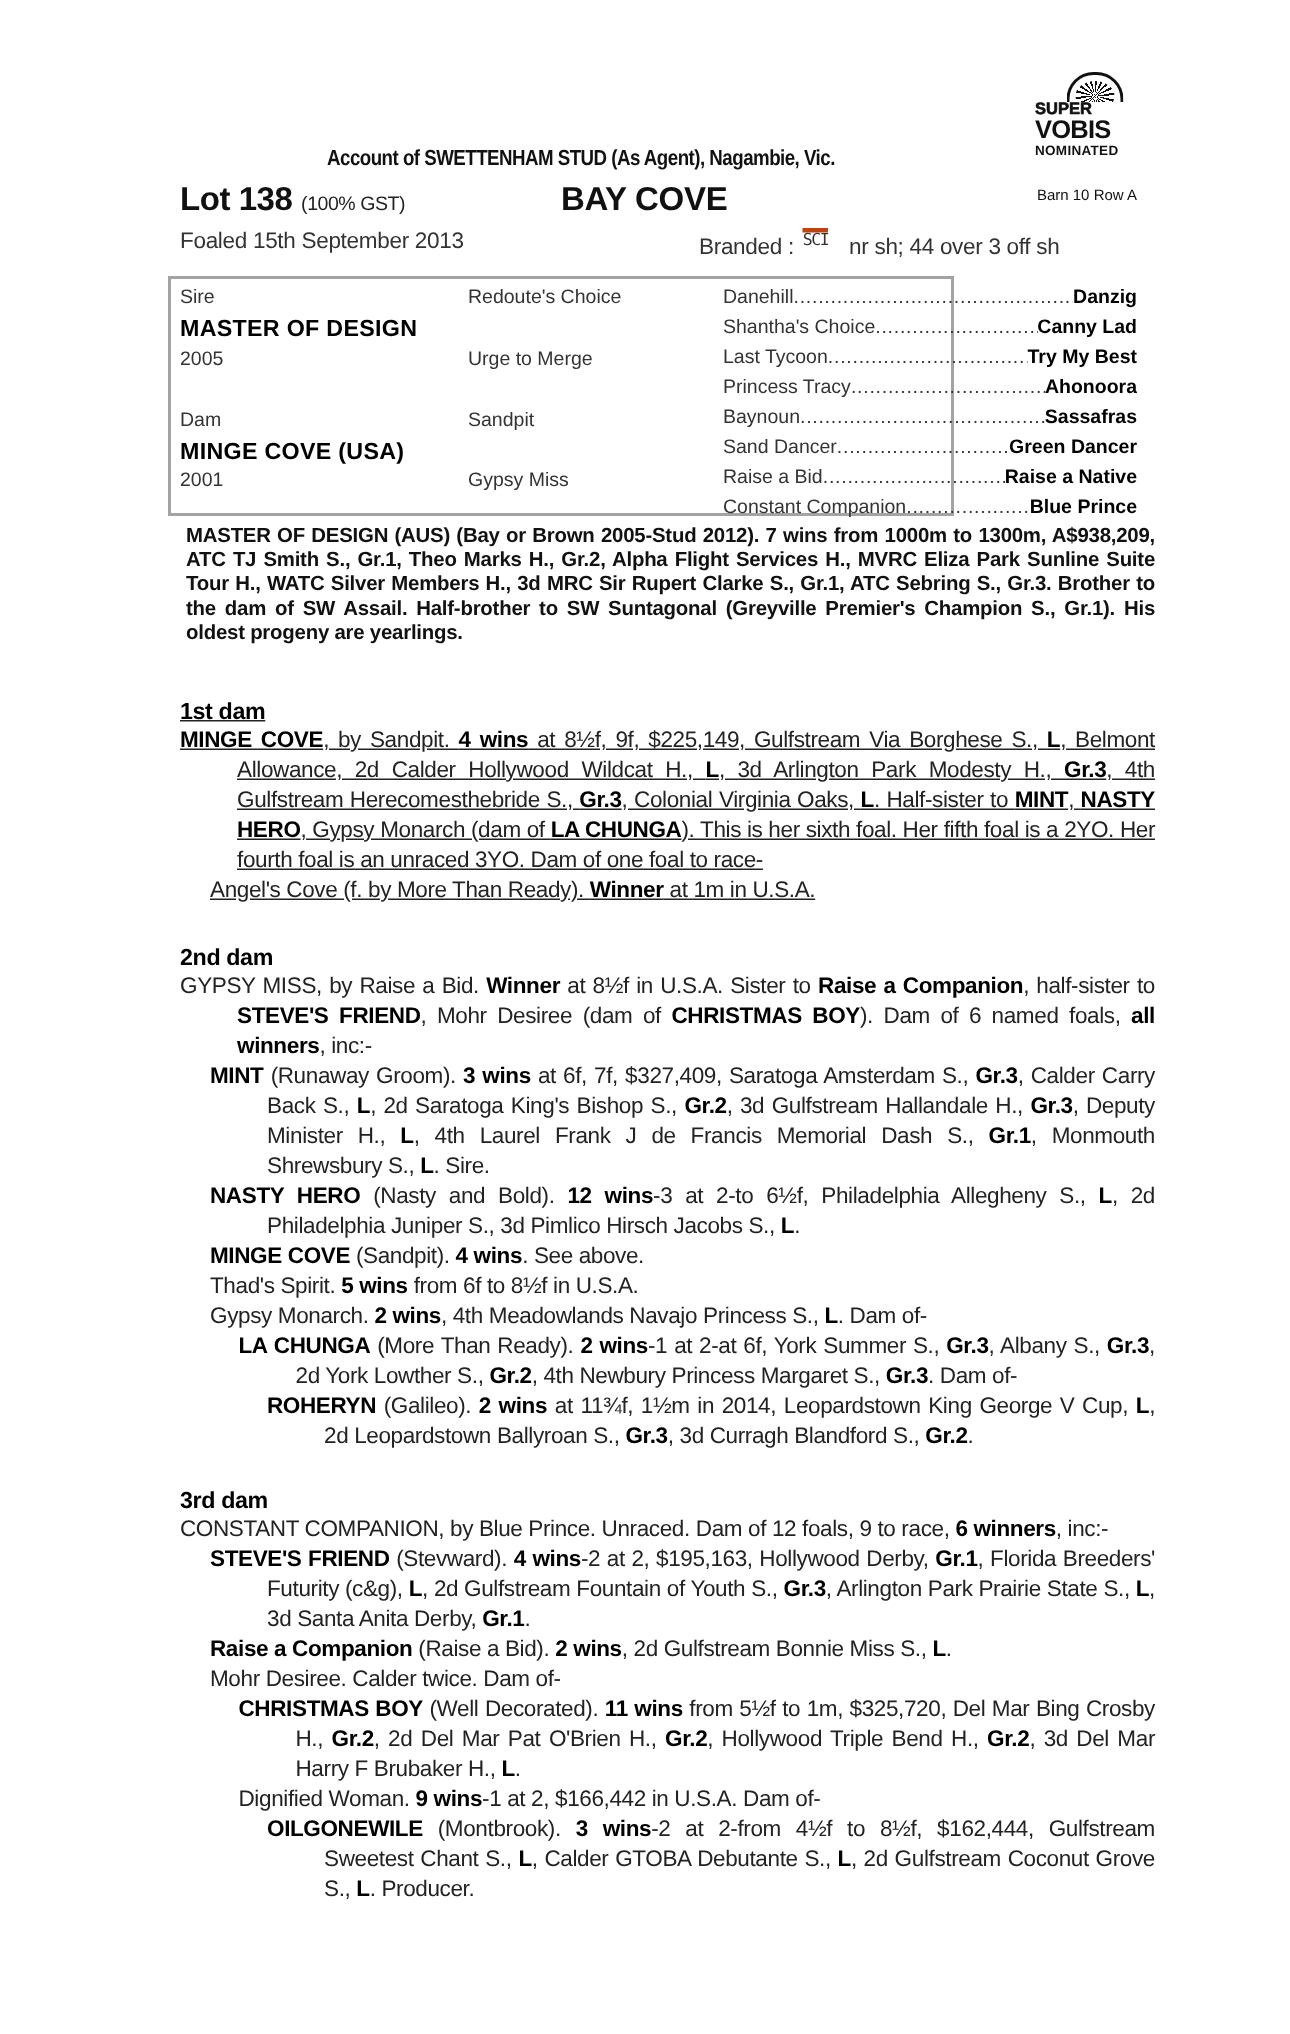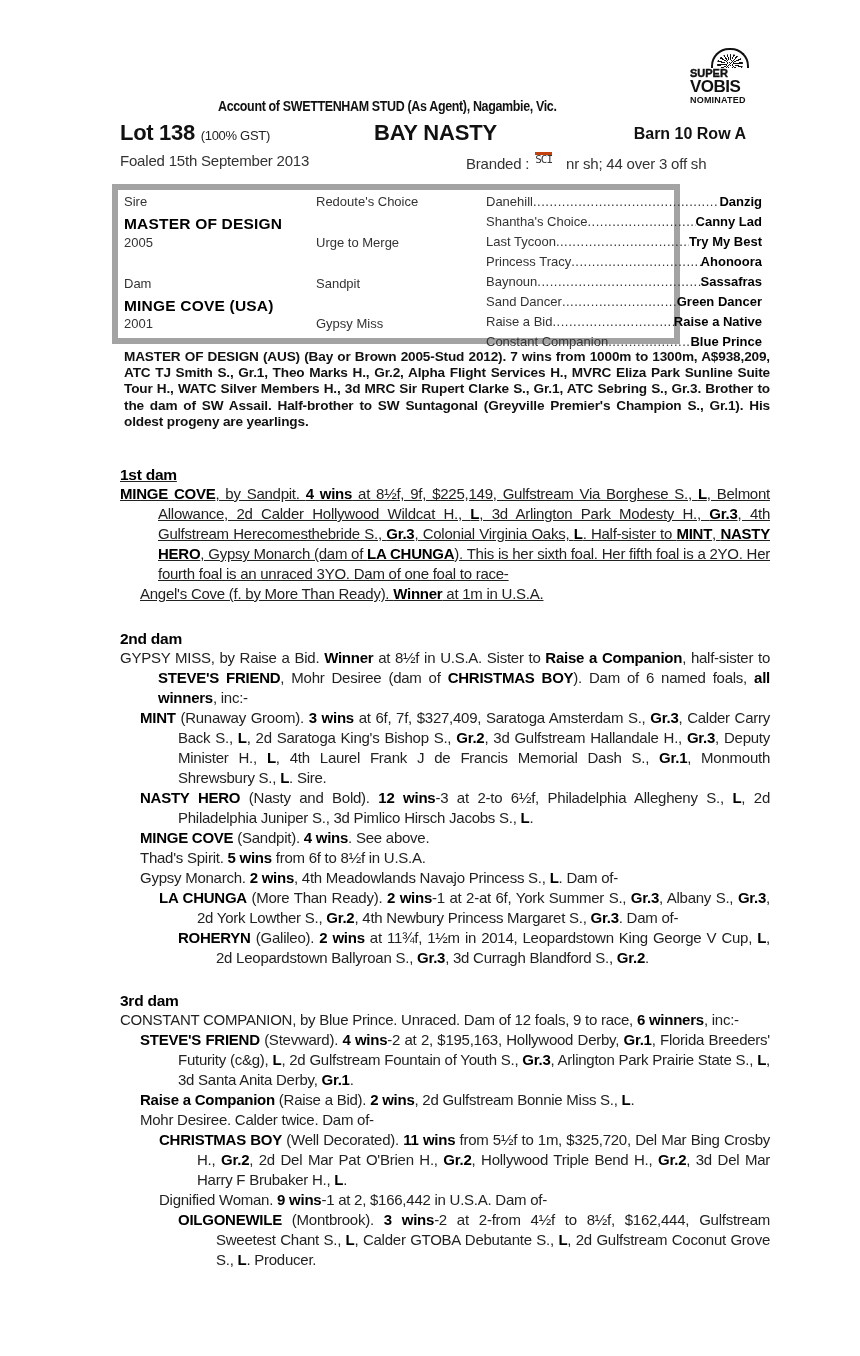--- a/index.html
+++ b/index.html
@@ -12,27 +12,27 @@
   .logo .sun::before { content:""; position:absolute; left:4px; right:4px; top:4px; bottom:-6px; border-radius:50%; background:repeating-conic-gradient(#111 0 8deg, #fff 8deg 20deg); }
   .logo .super { font-family:"Liberation Sans", sans-serif; font-weight:900; font-size:11px; line-height:11px; letter-spacing:0px; -webkit-text-stroke:0.4px #111; }
   .logo .vobis { font-family:"Liberation Sans", sans-serif; font-weight:900; font-size:17px; line-height:15px; letter-spacing:-0.5px; }
   .logo .nom { font-family:"Liberation Sans", sans-serif; font-weight:900; font-size:9px; line-height:12px; letter-spacing:0.2px; }
 
   .account { position:absolute; left:218px; top:98px; font-family:"Liberation Sans", sans-serif; font-weight:bold; font-size:14.5px; letter-spacing:-0.4px; transform:scaleX(0.86); transform-origin:left top; white-space:nowrap; }
   .lotrow { position:absolute; left:120px; top:120px; width:650px; height:28px; }
   .lot { position:absolute; left:0; top:0; font-weight:900; font-size:22px; letter-spacing:-0.3px; }
   .lot .gst { font-weight:normal; font-size:13px; letter-spacing:-0.3px; color:#222; }
   .colt { position:absolute; left:254px; top:0; font-weight:900; font-size:22px; letter-spacing:-0.2px; }
-  .barn { position:absolute; right:24px; top:5px; font-weight:bold; font-size:16px; }
+  .barn { position:absolute; right:12px; top:5px; font-weight:normal; font-size:10px; }
   .foaled { position:absolute; left:120px; top:152px; font-size:15px; color:#333; letter-spacing:-0.2px; }
   .branded { position:absolute; left:466px; top:152px; font-size:15px; color:#333; letter-spacing:-0.2px; white-space:nowrap; }
   .brand-mark { display:inline-block; font-family:"DejaVu Sans Mono", monospace; font-size:11px; vertical-align:6px; margin:0 10px 0 2px; border-top:3px solid #c2410c; line-height:10px; letter-spacing:-1px; }
 
   
-  .pedbox { position:absolute; left:112px; top:184px; width:568px; height:160px; border:6px solid #a3a3a3; box-sizing:border-box; }
+  .pedbox { position:absolute; left:112px; top:184px; width:524px; height:160px; border:2px solid #a3a3a3; box-sizing:border-box; }
   .ped-left { position:absolute; left:6px; top:4px; width:340px; }
   .ped-row { height:20.4px; font-size:13px; color:#333; position:relative; white-space:nowrap; }
   .ped-row .c1 { position:absolute; left:0; }
   .ped-row .c2 { position:absolute; left:192px; }
   .ped-row.big .c1 { font-weight:900; font-size:15.5px; color:#000; top:1px; letter-spacing:0.2px; }
   .ped-right { position:absolute; left:368px; top:4px; width:276px; }
   .gp { height:20px; font-size:13px; color:#333; display:flex; white-space:nowrap; overflow:hidden; }
   .gp .a { flex:none; }
   .gp .dots { flex:1; overflow:hidden; }
   .gp .dots::after { content:"..................................................................................................................."; letter-spacing:0.5px; }
@@ -63,21 +63,21 @@
     <div class="nom">NOMINATED</div>
   </div>
 
   <div class="account">Account of SWETTENHAM STUD (As Agent), Nagambie, Vic.</div>
 
   <div class="lotrow">
     <div class="lot">
       <span>Lot 138</span>
       <span class="gst">(100% GST)</span>
     </div>
-    <div class="colt">BAY NASTY</div>
+    <div class="colt">BAY COVE</div>
     <div class="barn">Barn 10 Row A</div>
   </div>
 
   <div class="foaled">Foaled 15th September 2013</div>
   <div class="branded">
     <span>Branded :</span>
     <span class="brand-mark">SCI</span>
     <span>nr sh; 44 over 3 off sh</span>
   </div>
 

